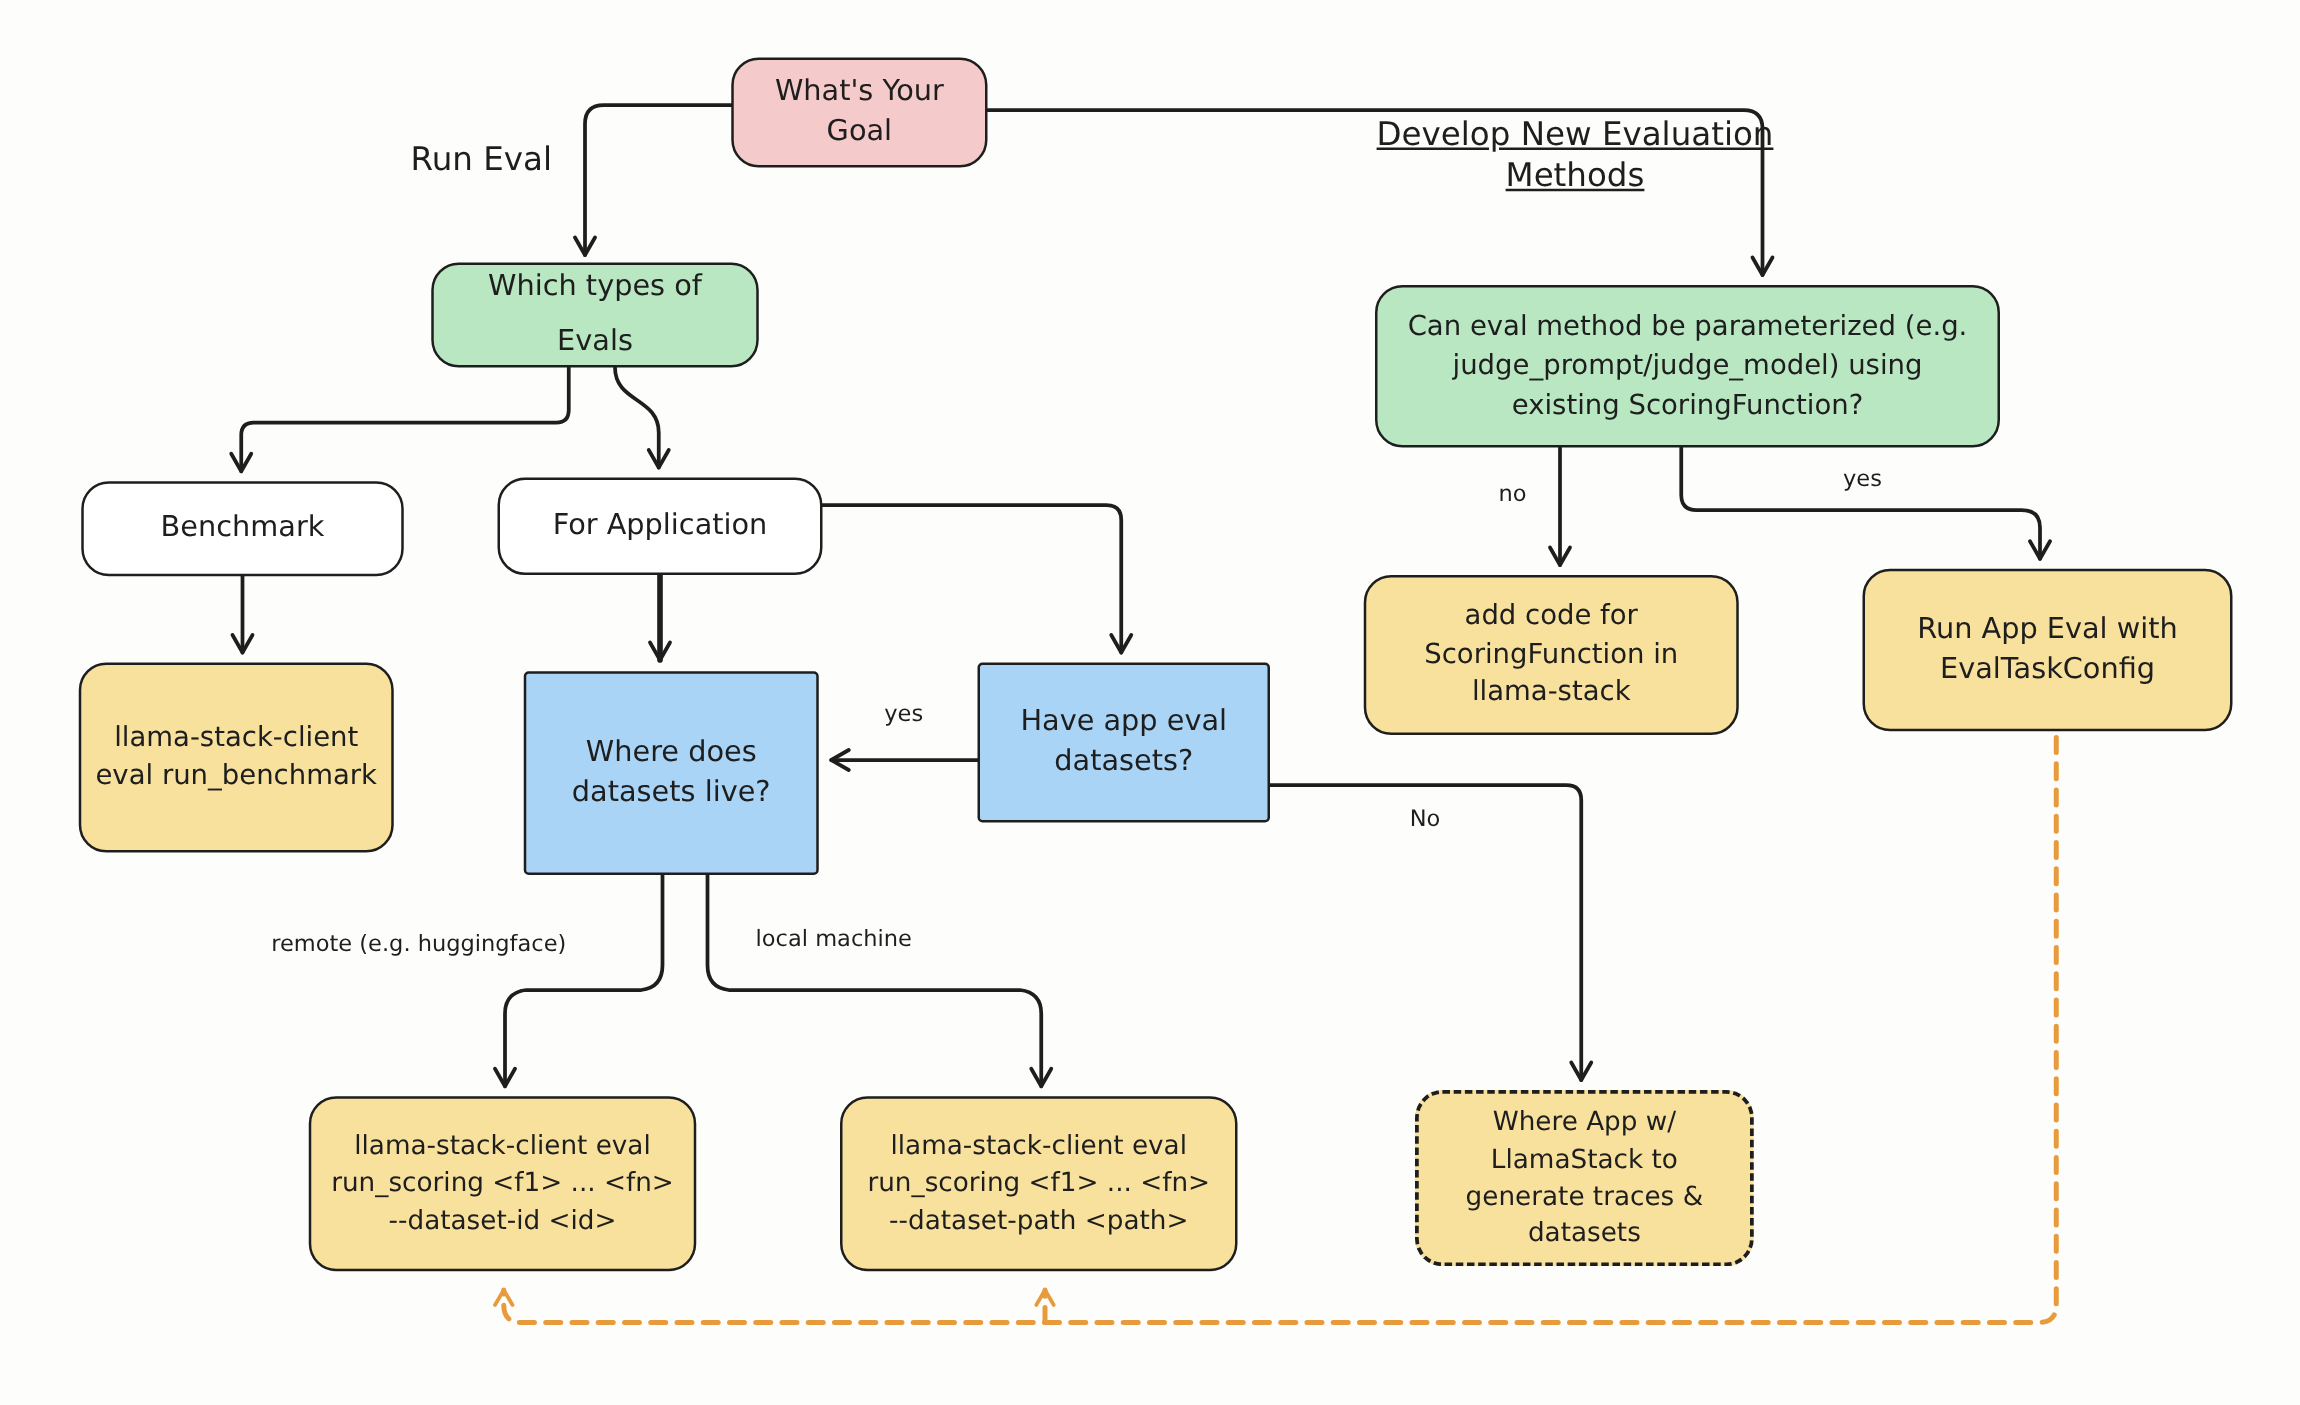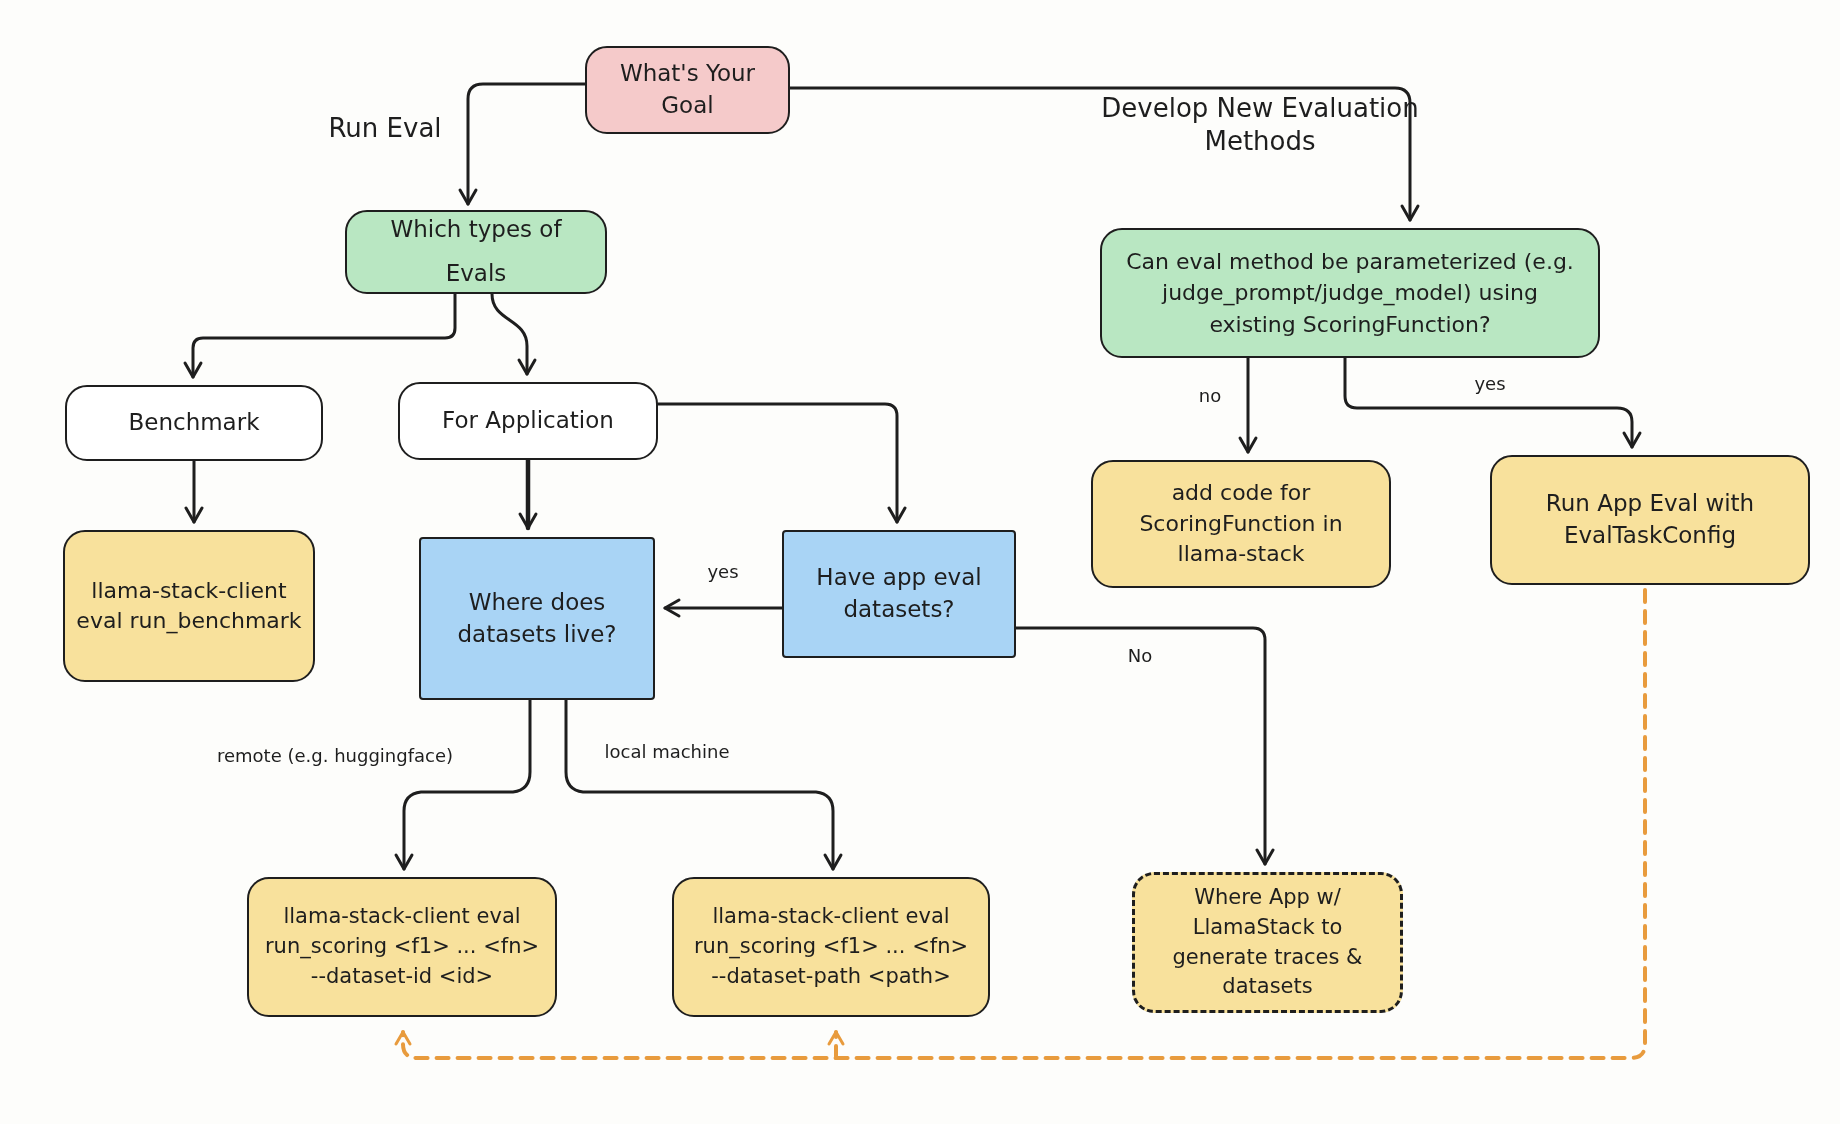--- a/index.html
+++ b/index.html
@@ -144,21 +144,21 @@
     <span>Have app eval</span>
     <span>datasets?</span>
   </div>
 
   <div class="node fill-yellow" style="left:1091px; top:460px; width:300px; height:128px; font-size:22px;">
     <span>add code for</span>
     <span>ScoringFunction in</span>
     <span>llama-stack</span>
   </div>
 
-  <div class="node fill-yellow" style="left:1490px; top:455px; width:320px; height:130px;">
+  <div class="node fill-yellow" style="left:1490px; top:455px; width:296px; height:130px;">
     <span>Run App Eval with</span>
     <span>EvalTaskConfig</span>
   </div>
 
   <div class="node fill-yellow small" style="left:247px; top:877px; width:310px; height:140px;">
     <span>llama-stack-client eval</span>
     <span>run_scoring &lt;f1&gt; ... &lt;fn&gt;</span>
     <span>--dataset-id &lt;id&gt;</span>
   </div>
 
@@ -170,21 +170,21 @@
 
   <div class="node fill-yellow small dashed" style="left:1132px; top:872px; width:271px; height:141px;">
     <span>Where App w/</span>
     <span>LlamaStack to</span>
     <span>generate traces &amp;</span>
     <span>datasets</span>
   </div>
 
   <div class="edge-label big" style="left:300px; top:112px; width:170px;">Run Eval</div>
 
-  <div class="edge-label big" style="left:1095px; top:92px; width:330px;">
+  <div class="edge-label big" style="left:1095px; top:92px; width:330px;text-decoration:underline;">
     <div>Develop New Evaluation</div>
     <div>Methods</div>
   </div>
 
   <div class="edge-label" style="left:1180px; top:384px; width:60px;">no</div>
 
   <div class="edge-label" style="left:1450px; top:372px; width:80px;">yes</div>
 
   <div class="edge-label" style="left:683px; top:560px; width:80px;">yes</div>
 

